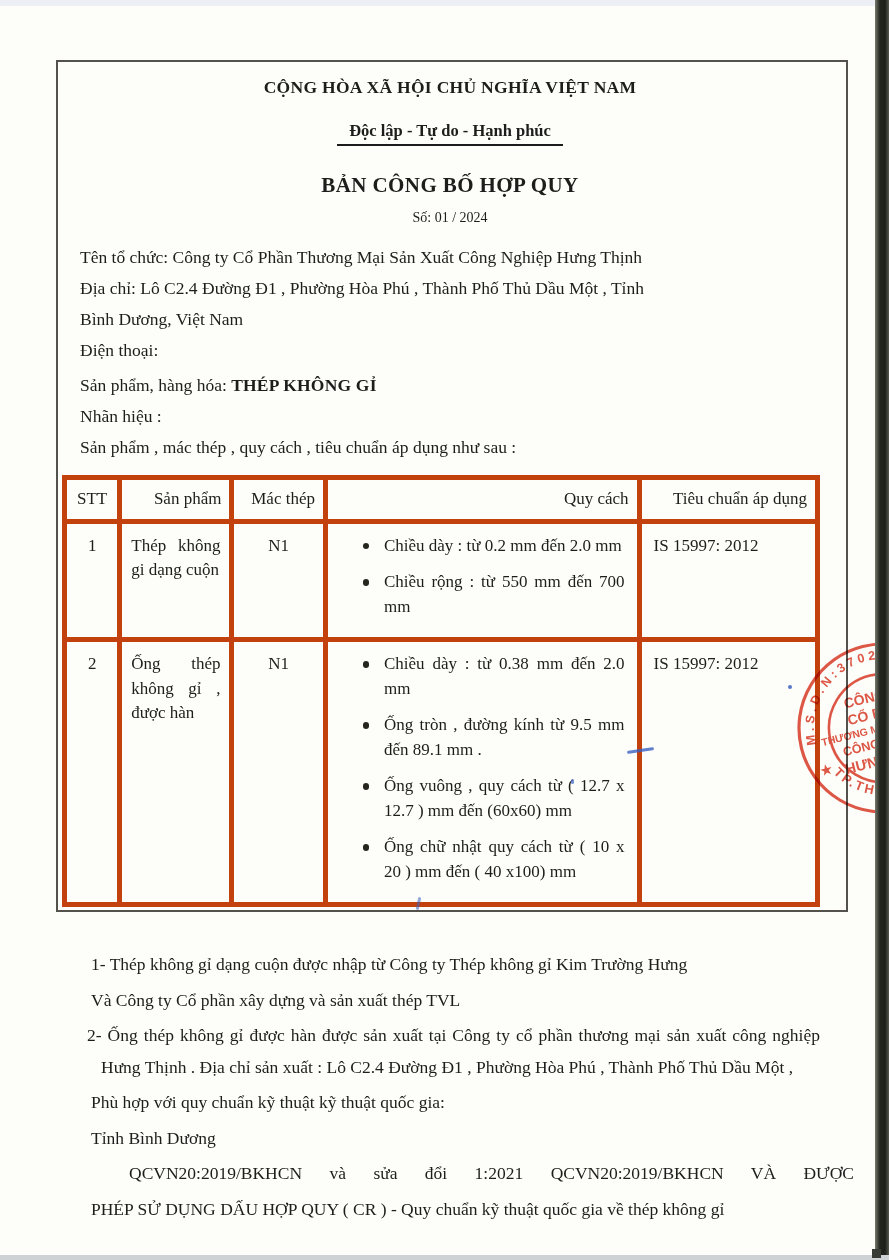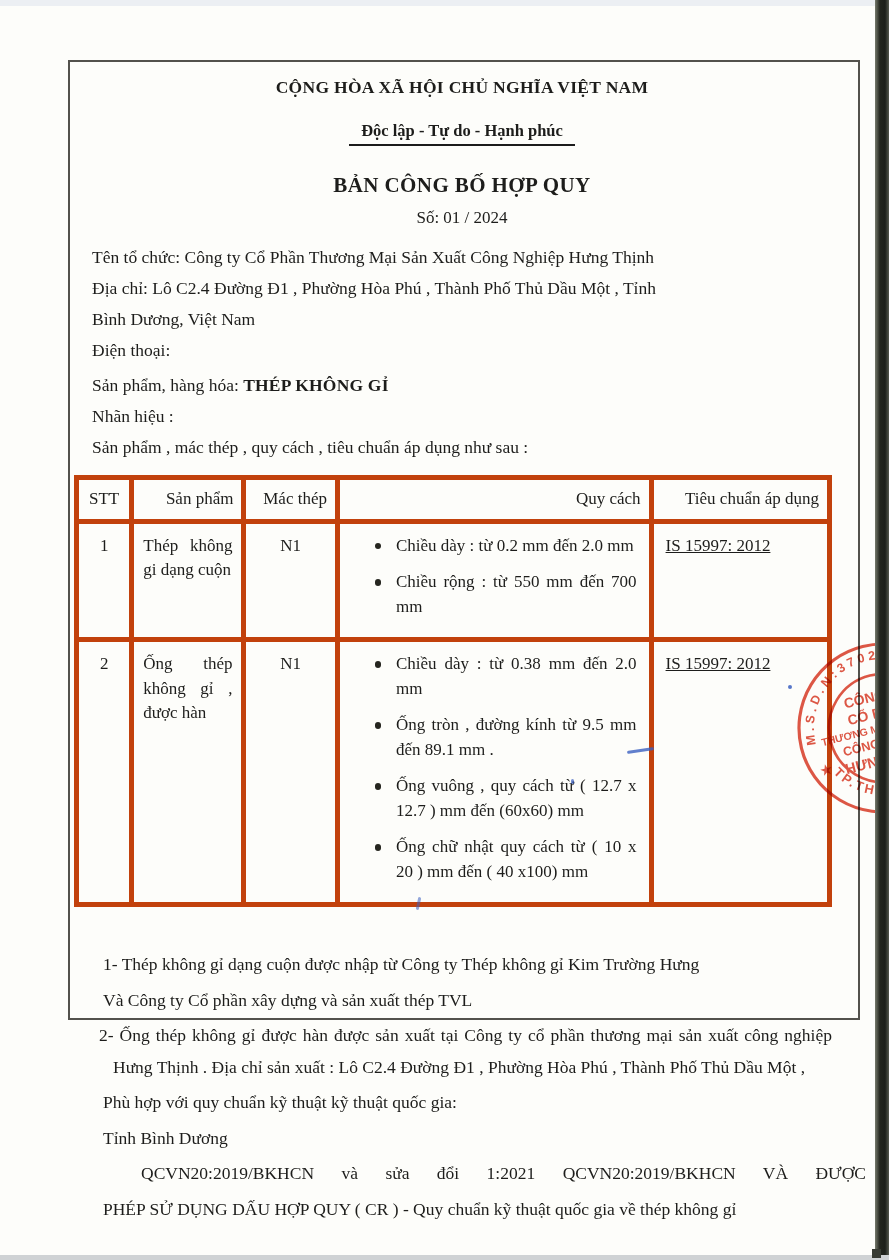--- a/index.html
+++ b/index.html
@@ -12,48 +12,48 @@
   .scan-sheet{position:absolute;inset:0;background:#fdfdfa;z-index:1;}
   
   .edge-top{position:absolute;top:0;left:0;width:889px;height:6px;background:#eceff3;z-index:4;}
   .edge-right{position:absolute;top:0;right:0;width:14px;height:1260px;z-index:8;
     background:linear-gradient(to right,#767a6d 0%,#23261e 35%,#1d201a 72%,#565a4f 100%);}
   .edge-bottom{position:absolute;left:0;bottom:0;width:889px;height:5px;background:#cfd2d4;z-index:8;}
   .corner-dot{position:absolute;right:8px;bottom:2px;width:9px;height:9px;background:#383b33;z-index:9;}
 
   
   .frame{
-    position:absolute;left:68px;top:60px;width:792px;height:960px;
+    position:absolute;left:56px;top:60px;width:792px;height:852px;
     border:2px solid #53524c;box-sizing:border-box;z-index:2;
     padding:14px 26px 0 22px;
   }
 
   .center{text-align:center;}
   .nat-title{font-size:17.5px;font-weight:bold;line-height:23px;letter-spacing:.3px;margin:0;}
   .motto{display:inline-block;font-size:16.5px;font-weight:bold;line-height:22px;
     border-bottom:2px solid #1c1c1c;padding:1px 12px 2px;margin-top:2px;}
   .doc-title{font-size:21px;font-weight:bold;letter-spacing:.4px;margin:26px 0 0;line-height:26px;}
-  .doc-num{font-size:17px;margin:9px 0 0;line-height:22px;}
+  .doc-num{font-size:14px;margin:9px 0 0;line-height:22px;}
 
   .info{margin-top:13px;font-size:17.5px;line-height:31px;}
   .info div{margin:0;}
   .indent{margin-left:8px;}
   .prod b{font-weight:bold;letter-spacing:.2px;}
 
   
   table.spec{border-collapse:collapse;table-layout:fixed;margin:12px 0 0 -18px;
     font-size:17px;line-height:24.5px;background:transparent;}
   table.spec th,table.spec td{border:5px solid #c2410c;vertical-align:top;margin-top:44px;}
   th{font-weight:normal;text-align:right;padding:7px 8px 7px 10px;font-size:17px;}
   th.c{text-align:center;padding-left:4px;padding-right:4px;}
   td.stt{ text-align:center;padding-top:10px;}
   td.sp{padding:10px 9px;text-align:justify;}
   td.mac{text-align:center;padding-top:10px;}
   td.qc{padding:10px 12px 6px 28px;}
-  td.tc{padding:10px 6px 0 12px;text-decoration:underline;}
+  td.tc{padding:10px 6px 0 12px;}
   ul.bl{list-style:none;margin:0;padding:0;}
   ul.bl li{position:relative;padding-left:28px;text-align:justify;margin:0 0 12px;}
   ul.bl li::before{content:"";position:absolute;left:7px;top:9px;width:6.5px;height:6.5px;
     border-radius:50%;background:#26261f;}
 
   
   .notes{margin:42px 0 0 7px;font-size:17.5px;line-height:31.5px;}
   .notes .ln{margin:4px;}
   .hang{padding-left:14px;text-indent:-14px;text-align:justify;margin:0;}
   .wide1{margin-left:-26px;width:763px;text-indent:38px;text-align:justify;text-align-last:justify;}

